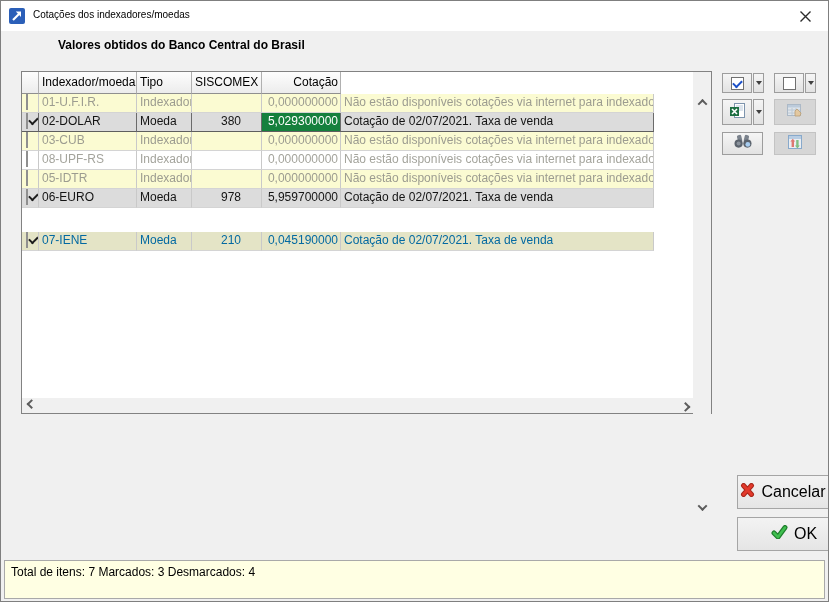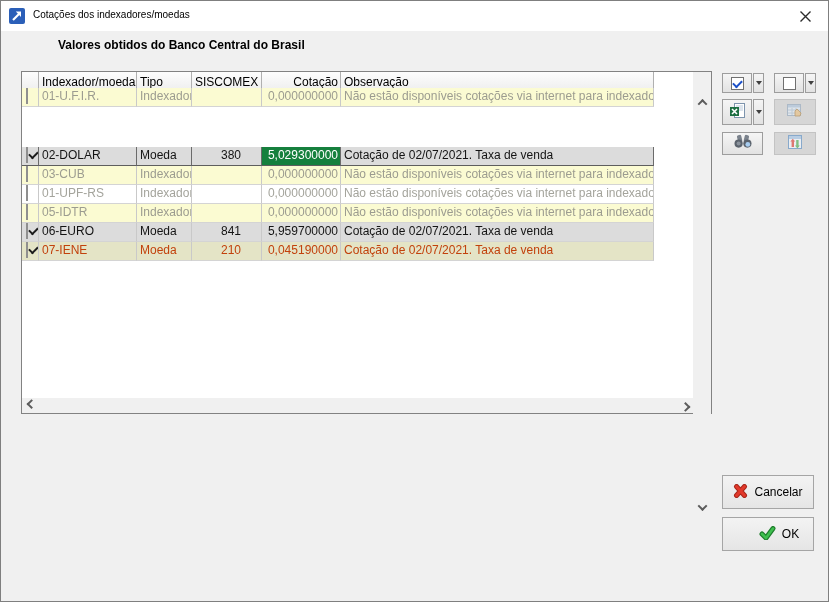--- a/index.html
+++ b/index.html
@@ -19,35 +19,35 @@
   .grid-box {
     position:absolute; left:20px; top:70px; width:691px; height:343px;
     background:#ffffff; border:1px solid #828282;
   }
   .grid-header { position:absolute; left:0; top:0; height:22px; display:flex; }
   .hcell {
     height:22px; background:linear-gradient(#fdfdfd,#ececec);
     border-right:1px solid #b0b0b0; border-bottom:1px solid #8f8f8f;
     font-size:12px; color:#000; line-height:21px; padding-left:3px; white-space:nowrap; overflow:hidden;
   }
-  .grid-rows { position:absolute; left:0; top:16px; }
+  .grid-rows { position:absolute; left:0; top:22px; }
   .row { display:flex; height:19px; }
   .cell {
     height:19px; border-right:1px solid #c9c9c9; border-bottom:1px solid #d4d4d4;
     font-size:12px; line-height:17px; padding-left:3px; white-space:nowrap; overflow:hidden;
   }
   .c-check { width:17px; } .c-name { width:98px; } .c-tipo { width:55px; }
   .c-sis { width:70px; text-align:right; padding-right:20px; }
   .c-cot { width:79px; text-align:right; padding-right:2px; }
   .c-obs { width:313px; }
   .row.unchecked.odd  { background:#fbfbd2; color:#9c9c90; }
   .row.unchecked.even { background:#ffffff; color:#a4a49c; }
-  .row.checked.odd    { background:#e4e4c6; color:#c2410c; }
+  .row.checked.odd    { background:#e4e4c6; color:#0369a1;margin-top:24px; }
   .row.checked.even   { background:#dcdcdc; color:#141414; }
-  .row.selected       { background:#7d7d7d; color:#ffffff;margin-top:40px; }
+  .row.selected       { background:#7d7d7d; color:#ffffff; }
   .row.selected .cell { border-right-color:#6b6b6b; border-bottom-color:#5e5e5e; }
   .row.selected .c-cot{ background:#15803d; color:#fff; }
   .cb { position:relative; width:13px; height:13px; margin:2px 0 0 1px; background:#fff; border:1px solid #8f8f8f; }
   .cb.on::after {
     content:""; position:absolute; left:1.5px; top:2.5px; width:7px; height:4px;
     border-left:2px solid #1c1c1c; border-bottom:2px solid #1c1c1c; transform:rotate(-45deg);
   }
   
   .vscroll { position:absolute; right:0; top:0; width:18px; height:466px; background:#f0f0f0; }
   .hscroll { position:absolute; left:0; bottom:0; width:673px; height:15px; background:#f0f0f0; }
@@ -64,24 +64,24 @@
   }
   .tbtn.disabled { background:#d6d6d6; border-color:#c3c3c3; }
   .tbtn.disabled svg { opacity:.75; }
   .dd-arrow { width:0; height:0; border-left:3px solid transparent; border-right:3px solid transparent; border-top:4px solid #404040; }
   .cbicon { position:relative; width:13px; height:13px; background:#fff; border:1px solid #707070; }
   .cbicon.on::after {
     content:""; position:absolute; left:1.5px; top:2px; width:7px; height:4px;
     border-left:2.5px solid #1b50c8; border-bottom:2.5px solid #1b50c8; transform:rotate(-45deg);
   }
   .action-btn {
-    position:absolute; left:721px; width:92px; height:34px;
+    position:absolute; left:736px; width:92px; height:34px;
     background:linear-gradient(#f3f3f3,#e5e5e5); border:1px solid #a5a5a5;
     display:flex; align-items:center; justify-content:center; gap:6px;
-    font-size:12px; color:#000;
+    font-size:16px; color:#000;
   }
   
   .statusbar {
     position:absolute; left:3px; top:559px; width:821px; height:39px;
     background:#ffffe3; border:1px solid #a9a9a9;
     font-size:12px; color:#000; padding:4px 0 0 6px;
   }
 </style>
 </head>
 <body>
@@ -106,21 +106,20 @@
 
   <div class="subtitle">Valores obtidos do Banco Central do Brasil</div>
 
   <div class="grid-box">
     <div class="grid-header">
       <div class="hcell c-check"></div>
       <div class="hcell c-name">Indexador/moeda</div>
       <div class="hcell c-tipo">Tipo</div>
       <div class="hcell c-sis">SISCOMEX</div>
       <div class="hcell c-cot">Cotação</div>
-      <div class="hcell c-obs">Observação</div>
     </div>
     <div class="grid-rows" id="grid-rows">
         <div class="row unchecked odd">
     <div class="cell c-check"><span class="cb"></span></div>
     <div class="cell c-name">01-U.F.I.R.</div>
     <div class="cell c-tipo">Indexador</div>
     <div class="cell c-sis"></div>
     <div class="cell c-cot">0,000000000</div>
     <div class="cell c-obs">Não estão disponíveis cotações via internet para indexadores</div>
   </div>
@@ -135,39 +134,39 @@
         <div class="row unchecked odd">
     <div class="cell c-check"><span class="cb"></span></div>
     <div class="cell c-name">03-CUB</div>
     <div class="cell c-tipo">Indexador</div>
     <div class="cell c-sis"></div>
     <div class="cell c-cot">0,000000000</div>
     <div class="cell c-obs">Não estão disponíveis cotações via internet para indexadores</div>
   </div>
         <div class="row unchecked even">
     <div class="cell c-check"><span class="cb"></span></div>
-    <div class="cell c-name">01-UPF-RS</div>
+    <div class="cell c-name">08-UPF-RS</div>
     <div class="cell c-tipo">Indexador</div>
     <div class="cell c-sis"></div>
     <div class="cell c-cot">0,000000000</div>
     <div class="cell c-obs">Não estão disponíveis cotações via internet para indexadores</div>
   </div>
         <div class="row unchecked odd">
     <div class="cell c-check"><span class="cb"></span></div>
     <div class="cell c-name">05-IDTR</div>
     <div class="cell c-tipo">Indexador</div>
     <div class="cell c-sis"></div>
     <div class="cell c-cot">0,000000000</div>
     <div class="cell c-obs">Não estão disponíveis cotações via internet para indexadores</div>
   </div>
         <div class="row checked even">
     <div class="cell c-check"><span class="cb on"></span></div>
     <div class="cell c-name">06-EURO</div>
     <div class="cell c-tipo">Moeda</div>
-    <div class="cell c-sis">841</div>
+    <div class="cell c-sis">978</div>
     <div class="cell c-cot">5,959700000</div>
     <div class="cell c-obs">Cotação de 02/07/2021. Taxa de venda</div>
   </div>
         <div class="row checked odd">
     <div class="cell c-check"><span class="cb on"></span></div>
     <div class="cell c-name">07-IENE</div>
     <div class="cell c-tipo">Moeda</div>
     <div class="cell c-sis">210</div>
     <div class="cell c-cot">0,045190000</div>
     <div class="cell c-obs">Cotação de 02/07/2021. Taxa de venda</div>
@@ -272,13 +271,14 @@
   <div class="action-btn" style="top:516px;padding-left:22px;">
     <span>
       <svg width="17" height="14" viewBox="0 0 17 14">
         <path d="M3 8 L7 12 L14 2.5" stroke="#1e7d2c" stroke-width="5" fill="none" stroke-linecap="round" stroke-linejoin="round"></path>
         <path d="M3 8 L7 12 L14 2.5" stroke="#3fbf4f" stroke-width="2.6" fill="none" stroke-linecap="round" stroke-linejoin="round"></path>
       </svg>
     </span>
     <span>OK</span>
   </div>
 
+  <div class="statusbar">Total de itens: 7 Marcados: 3 Desmarcados: 4</div>
 </div>
 
 </body></html>

